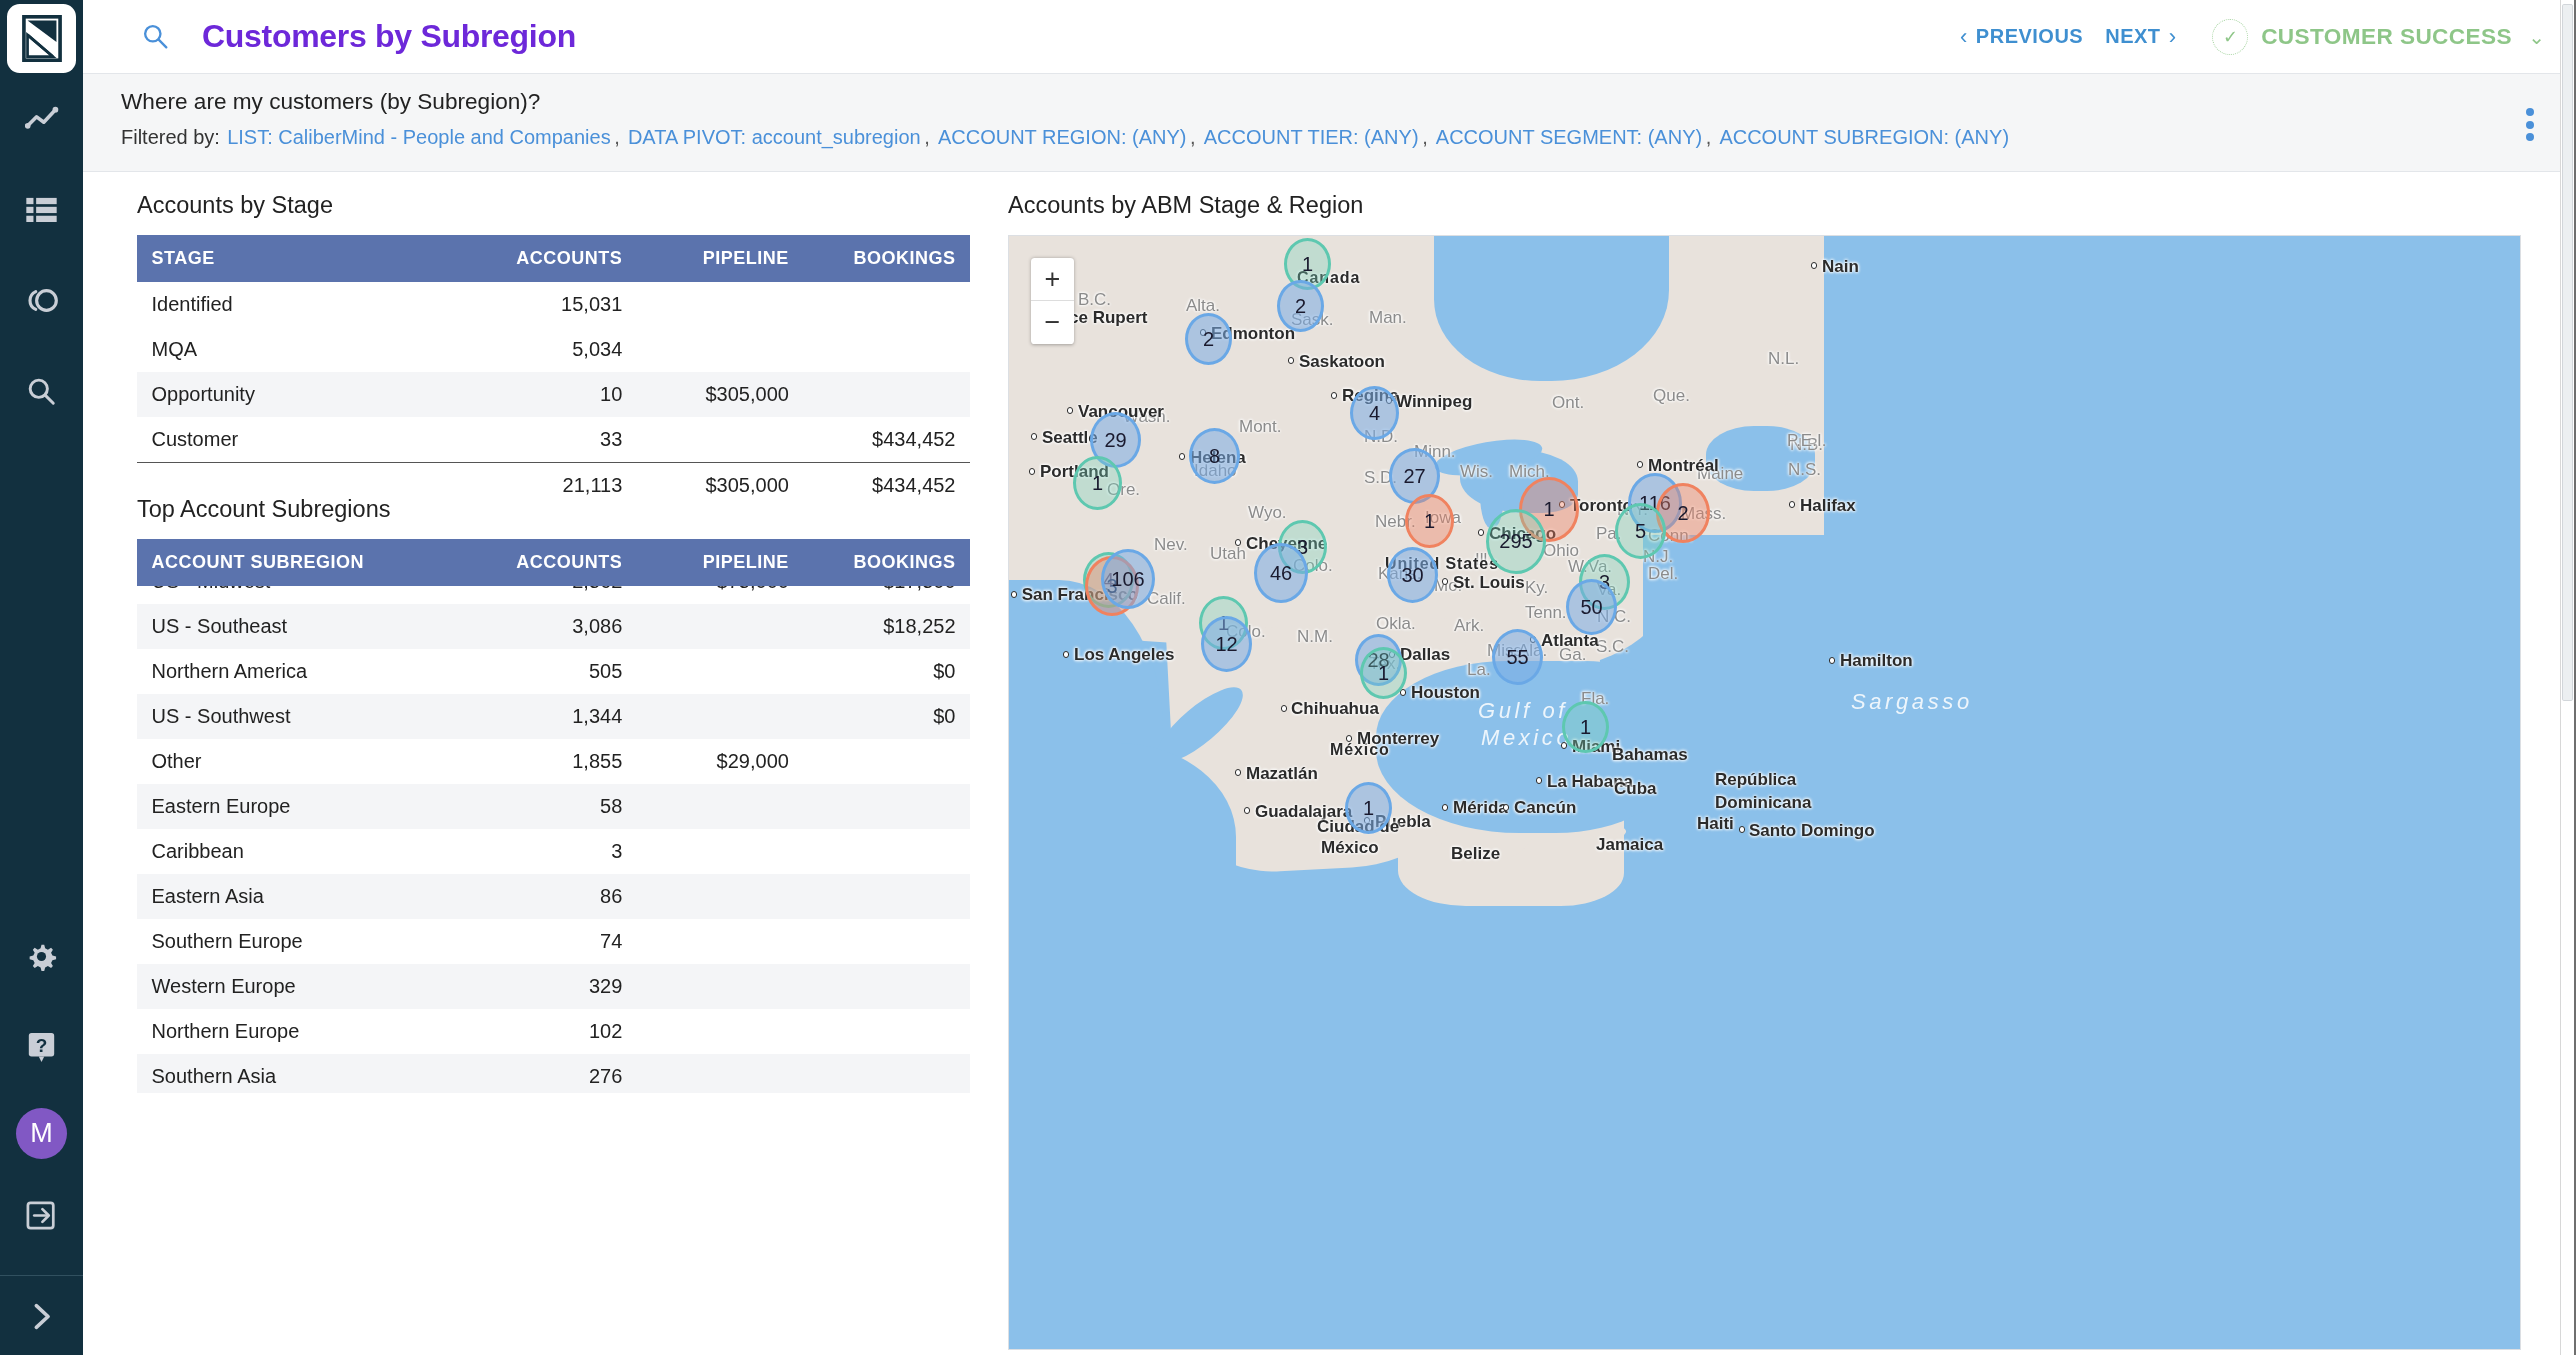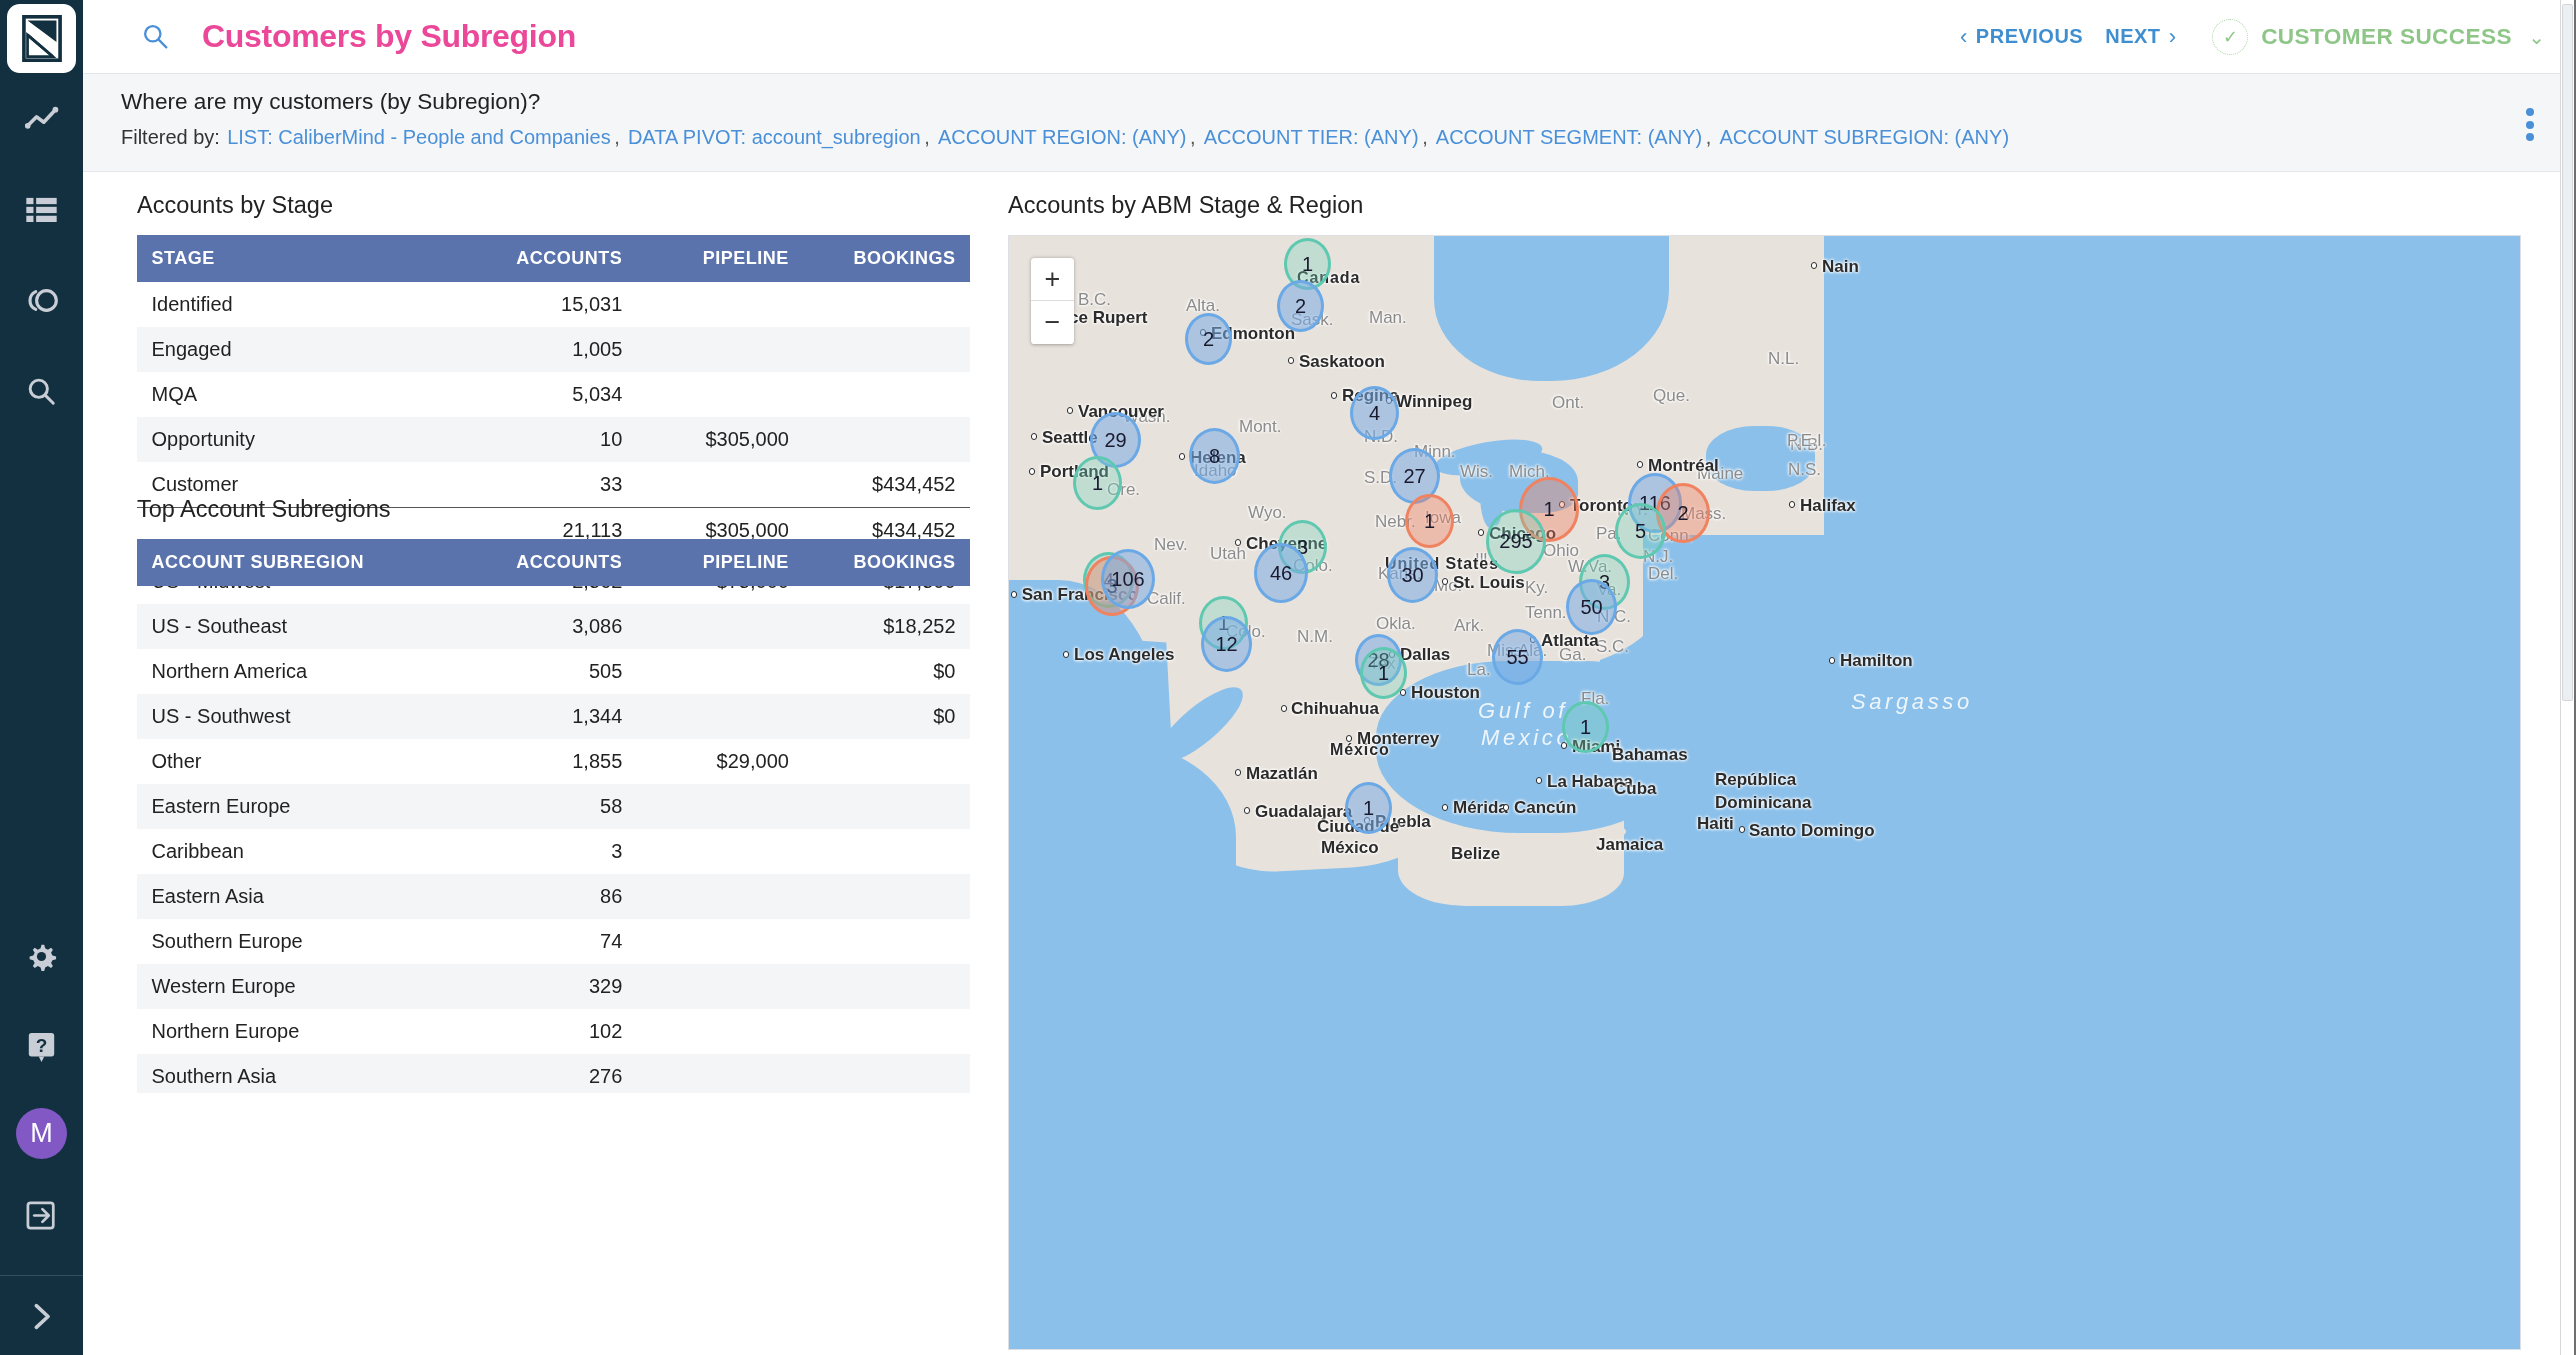--- a/index.html
+++ b/index.html
@@ -49,21 +49,21 @@
   #header {
     position: absolute; left: 83px; top: 0;
     width: 2493px; height: 74px;
     background: #ffffff;
     border-bottom: 0.9px solid #e3e6ea;
     display: flex; align-items: center;
   }
   #search-icon-btn { margin-left: 54px; width: 36px; height: 36px; display:flex; align-items:center; justify-content:center; color:#4a90d9; }
   #page-title {
     margin-left: 29px;
-    font-size: 32px; font-weight: 700; color: #ec4899;
+    font-size: 32px; font-weight: 700; color: #6d28d9;
     letter-spacing: -0.3px;
   }
   #header-right {
     margin-left: auto; margin-right: 31px;
     display:flex; align-items:center; gap: 0px;
   }
   .navbtn {
     color: #3f8fd0; font-size: 20px; font-weight: 700;
     letter-spacing: 0.5px;
     display:flex; align-items:center; gap: 8.1px;
@@ -336,26 +336,20 @@
               <th class="first">STAGE</th>
               <th>ACCOUNTS</th>
               <th>PIPELINE</th>
               <th>BOOKINGS</th>
             </tr>
           </thead>
         <tbody id="stage-body">
             <tr>
               <td class="first">Identified</td>
               <td>15,031</td>
-              <td></td>
-              <td></td>
-            </tr>
-            <tr class="alt">
-              <td class="first">Engaged</td>
-              <td>1,005</td>
               <td></td>
               <td></td>
             </tr>
             <tr>
               <td class="first">MQA</td>
               <td>5,034</td>
               <td></td>
               <td></td>
             </tr>
             <tr class="alt">

